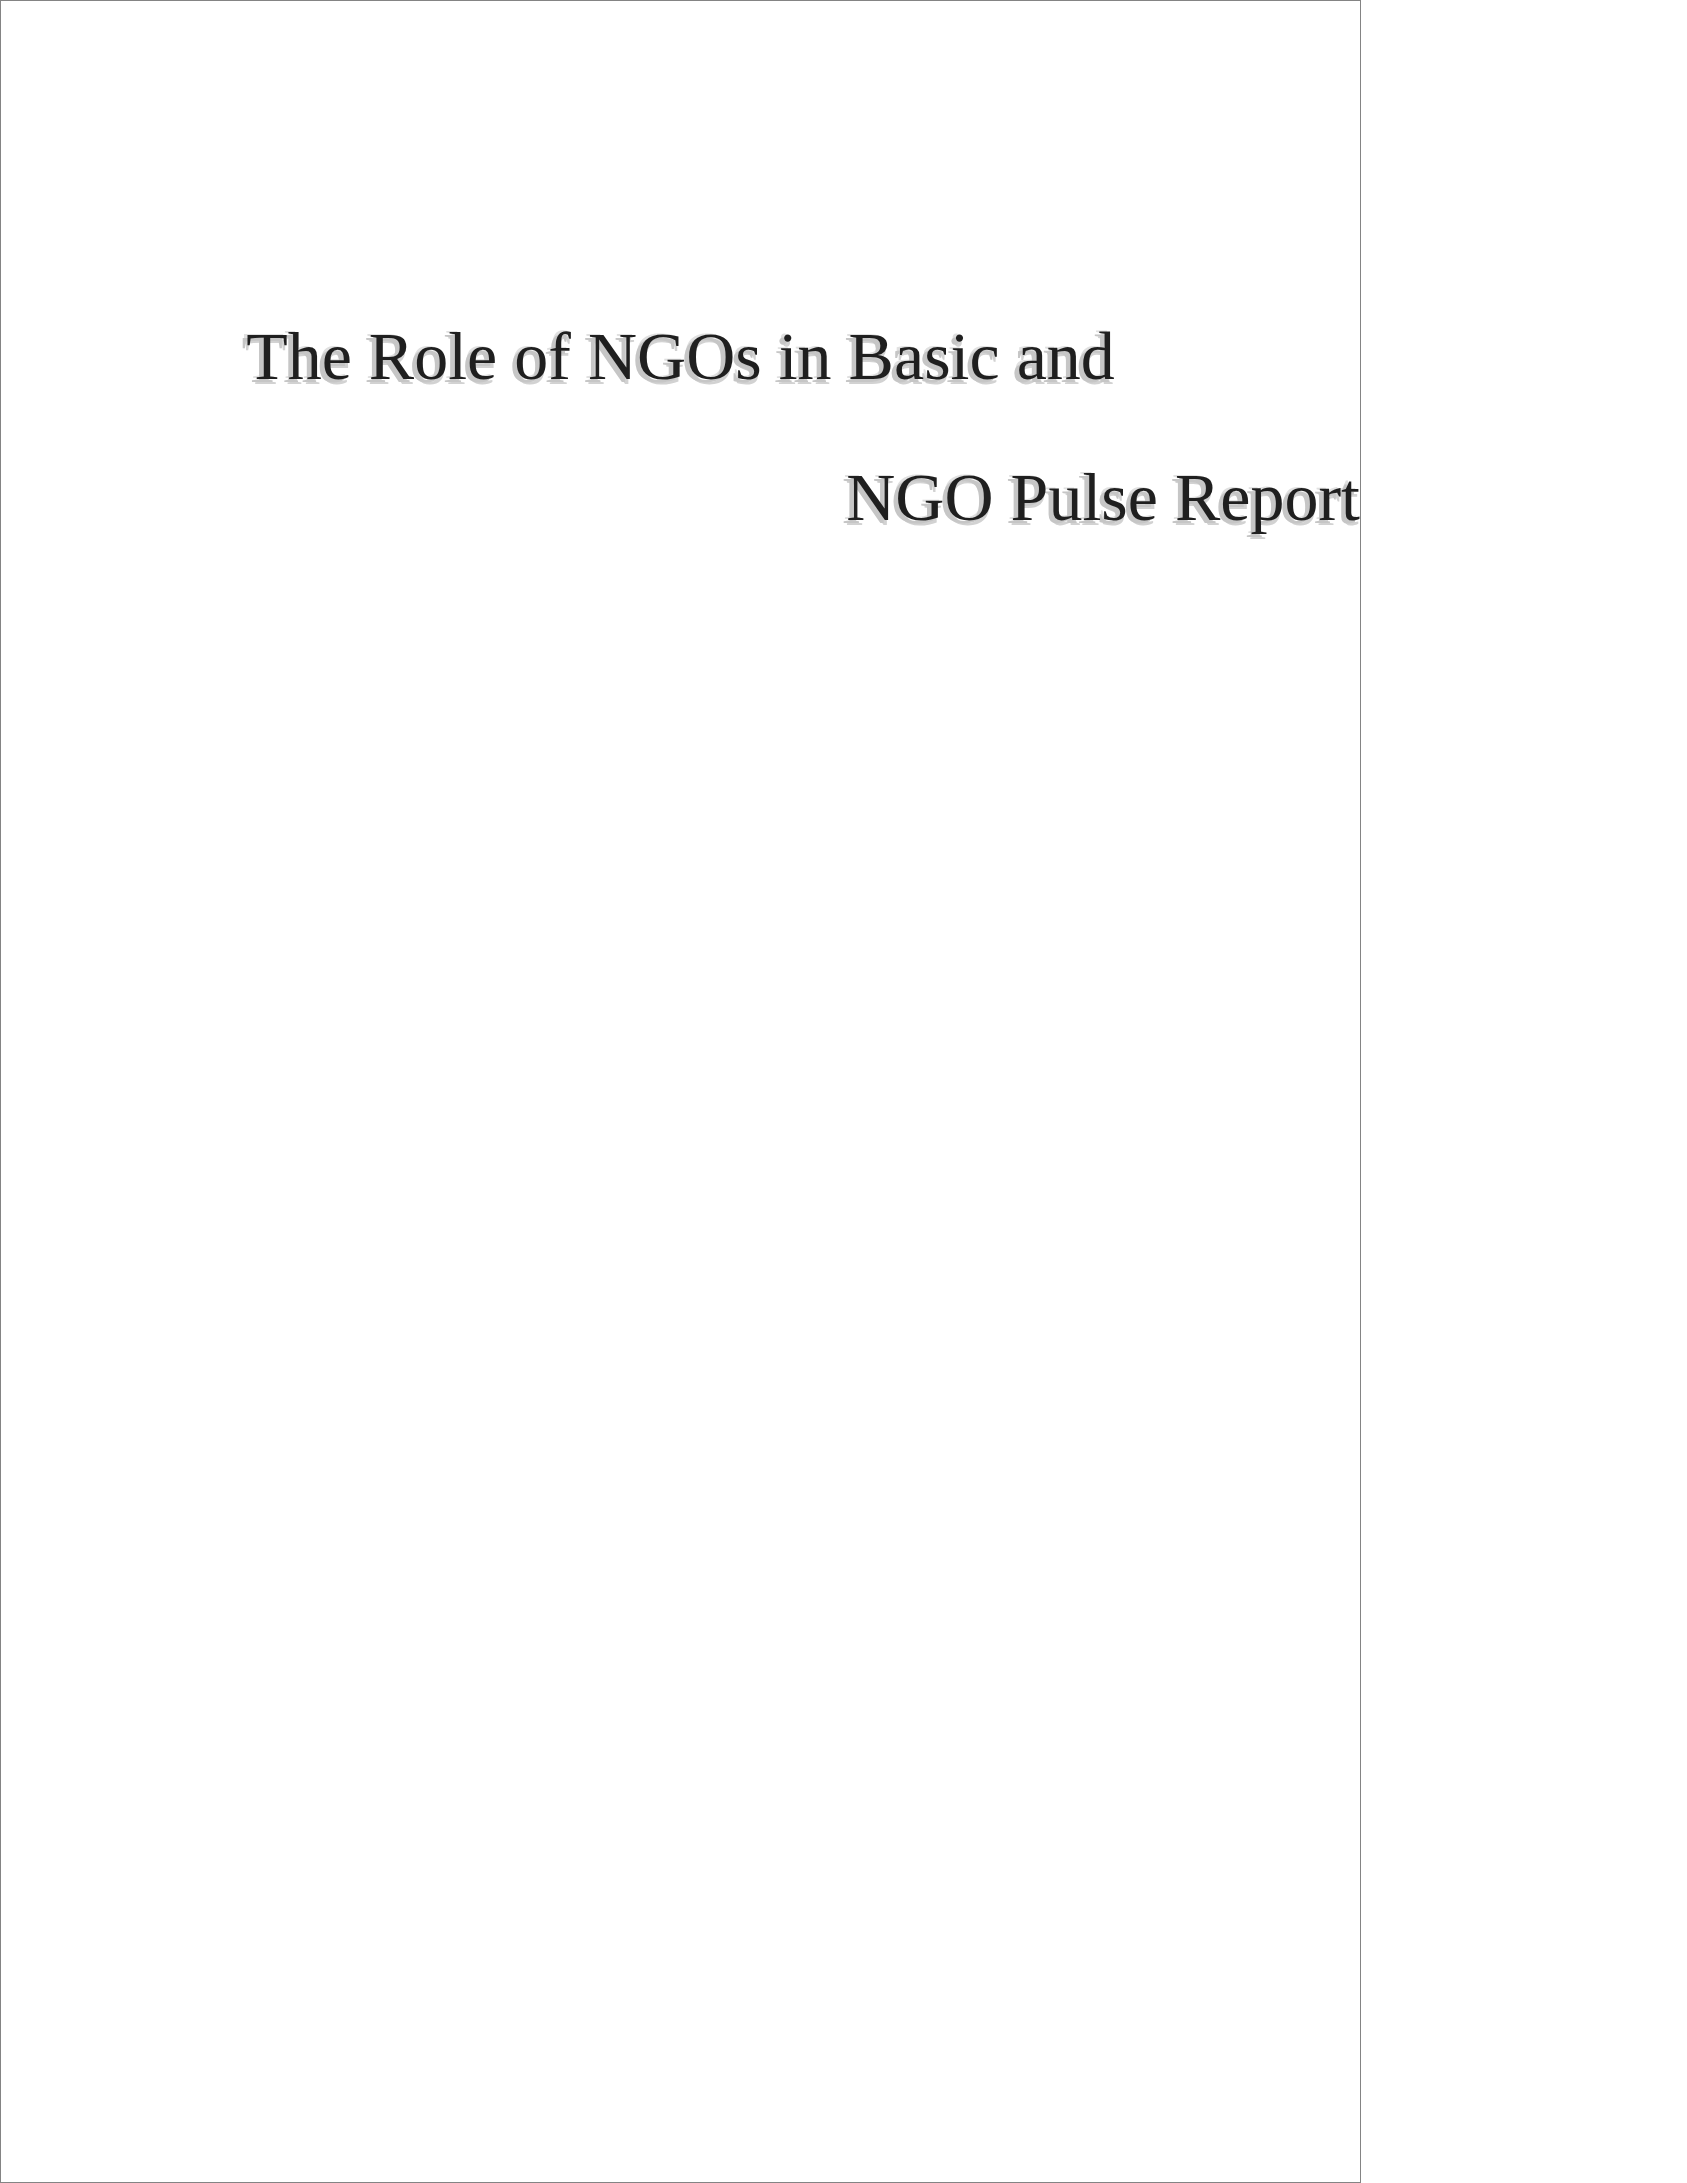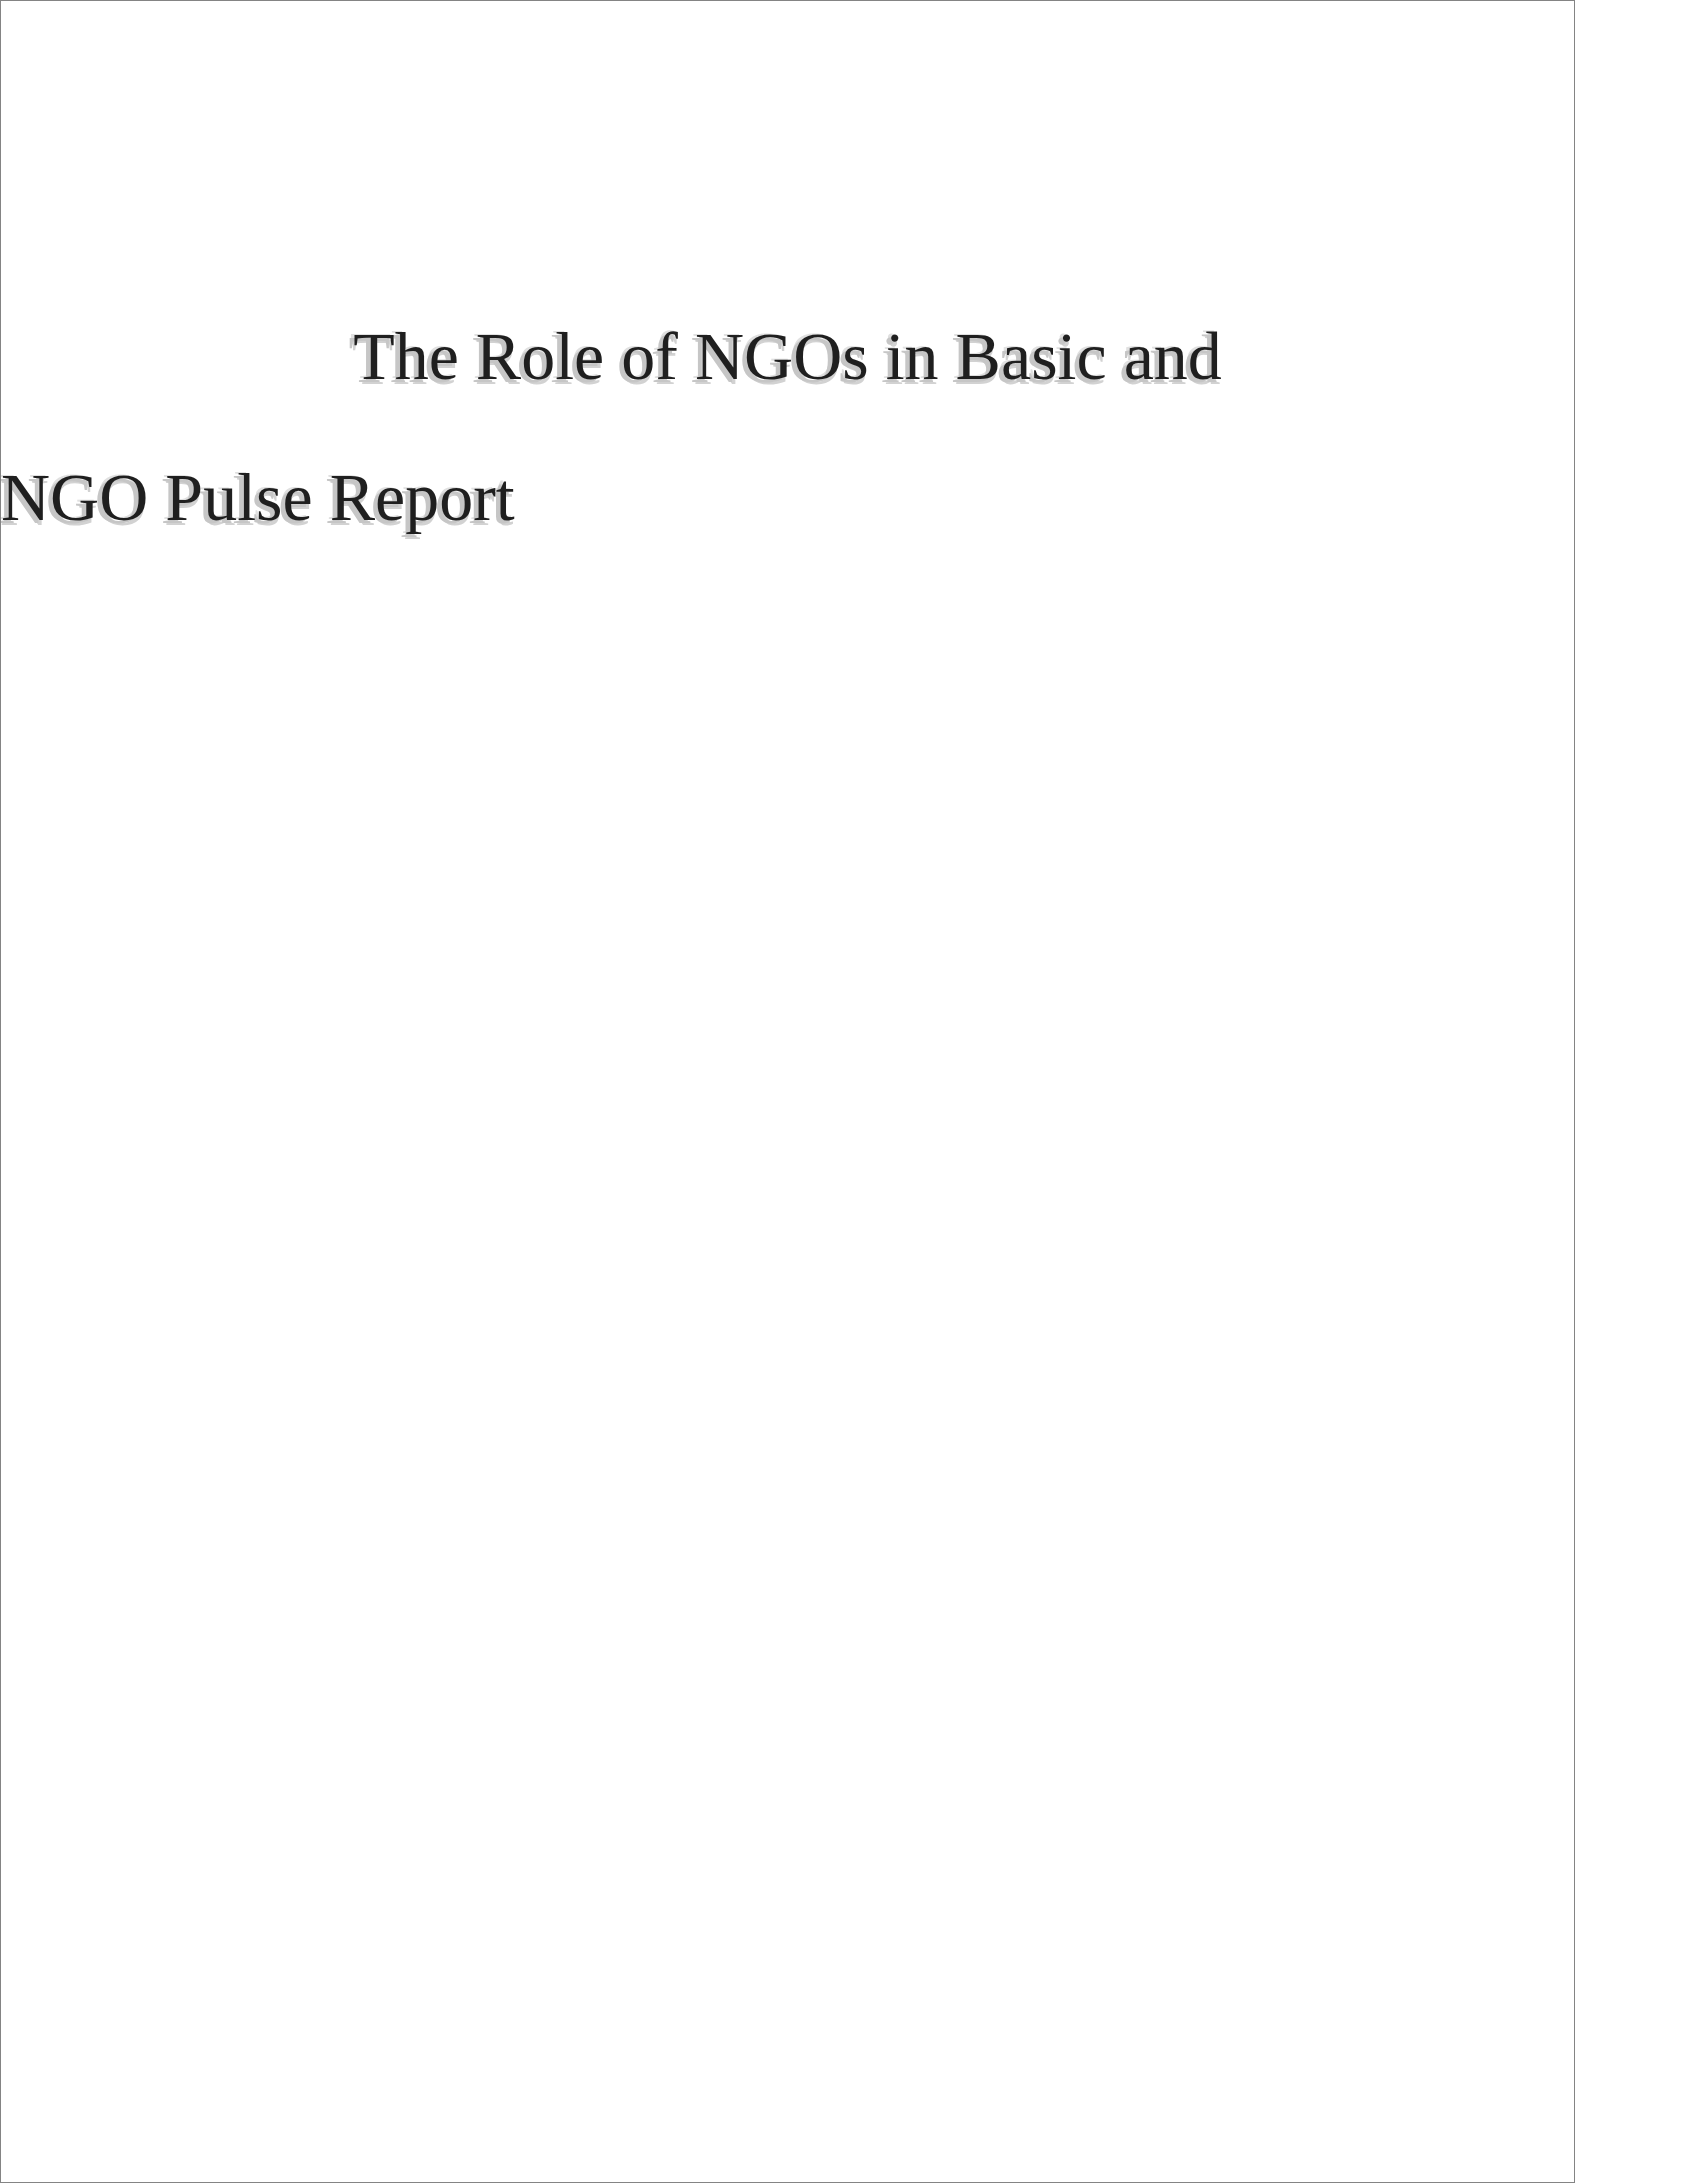--- a/index.html
+++ b/index.html
@@ -7,21 +7,21 @@
     --paper:#ffffff;
     --border:#848484;
     --shadow-main:#c6c6c6;
     --shadow-soft:#d2d2d2;
     --shadow-faint:#e0e0e0;
   }
   html,body{margin:0;padding:0;}
   body{background:var(--paper);font-family:"Liberation Serif","DejaVu Serif",serif;}
   .page{
     position:relative;
-    width:1575px;
+    width:1361px;
     height:2183px;
     box-sizing:border-box;
     background:var(--paper);
     border:1.3px solid var(--border);
     overflow:hidden;
   }
   .title-block{
     margin-top:322px;
     text-align:center;
   }
@@ -36,21 +36,21 @@
       -4.6px 3.3px 0 var(--shadow-main),
       -1.3px 4.6px 0 var(--shadow-soft),
       -3.3px -1.3px 0 var(--shadow-faint);
   }
   h2{
     margin:75px 0 16px 0;
     font-size:68px;
     line-height:66px;
     font-weight:400;
     color:var(--ink);
-    text-align:left;
+    text-align:right;
     letter-spacing:0px;
     text-shadow:
       -4.6px 3.3px 0 var(--shadow-main),
       -1.3px 4.6px 0 var(--shadow-soft),
       -3.3px -1.3px 0 var(--shadow-faint);
   }
   .title-line{display:block;}
 </style>
 </head>
 <body>

